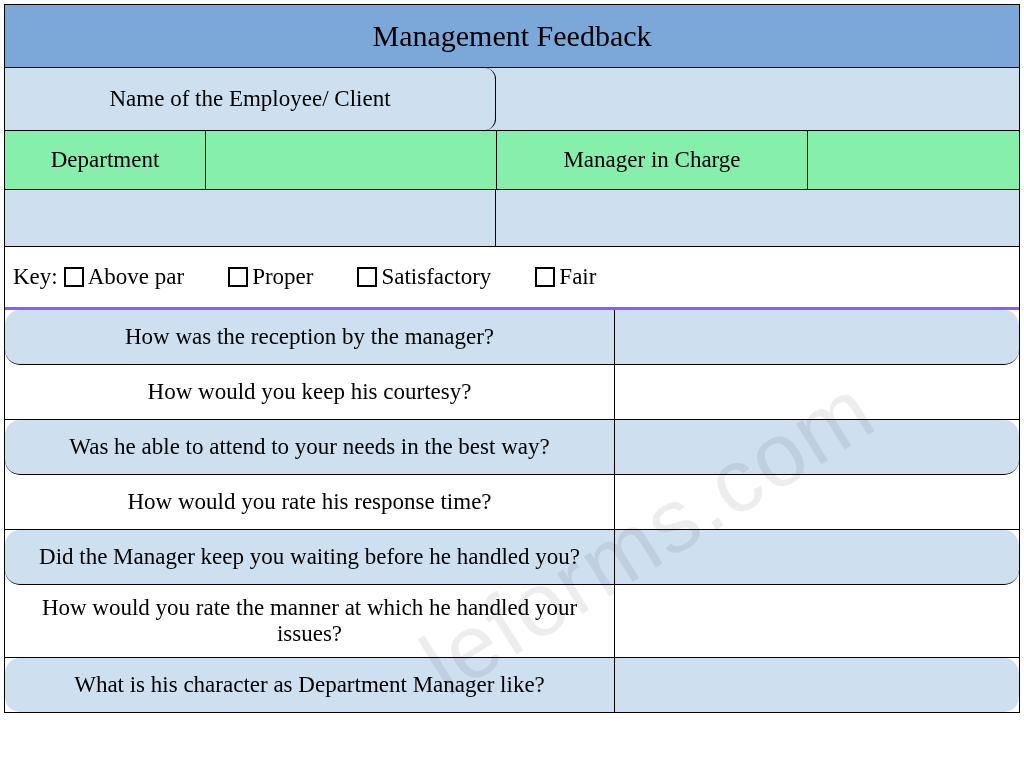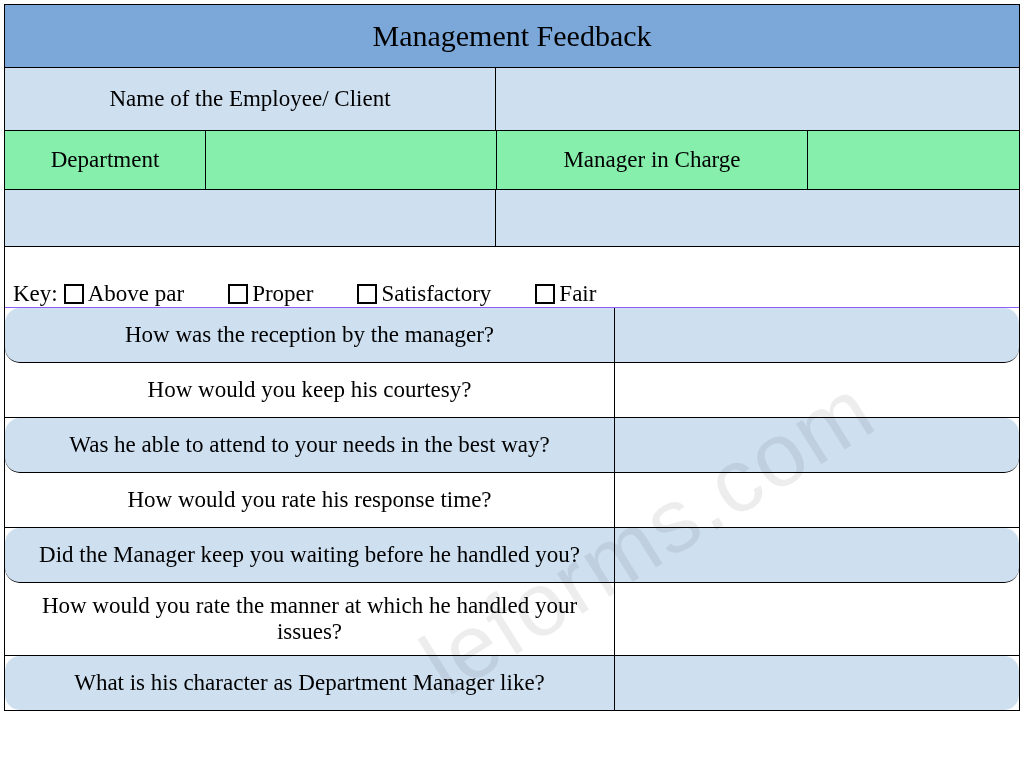--- a/index.html
+++ b/index.html
@@ -31,20 +31,21 @@
     border-bottom: 1px solid #000;
     height: 62px;
   }
   .name-label {
     width: 490px;
     display: flex;
     align-items: center;
     justify-content: center;
     font-size: 23px;
     border-right: 1px solid #000;
+    border-radius: 11px;
   }
   .name-value {
     flex: 1;
   }
   .dept-row {
     display: flex;
     background: #86efac;
     border-bottom: 1px solid #000;
     height: 58px;
   }
@@ -79,24 +80,24 @@
   }
   .spacer-left {
     width: 490px;
     border-right: 1px solid #000;
   }
   .spacer-right {
     flex: 1;
   }
   .key-row {
     background: #fff;
-    border-bottom: 1px solid #8b5cf6;
+    border-bottom: 3px solid #8b5cf6;
     height: 60px;
     display: flex;
-    align-items: flex-end;
+    align-items: center;
     padding-left: 8px;
     font-size: 23px;
     gap: 0;
   }
   .key-label {
     margin-right: 6px;
   }
   .key-option {
     display: flex;
     align-items: center;

